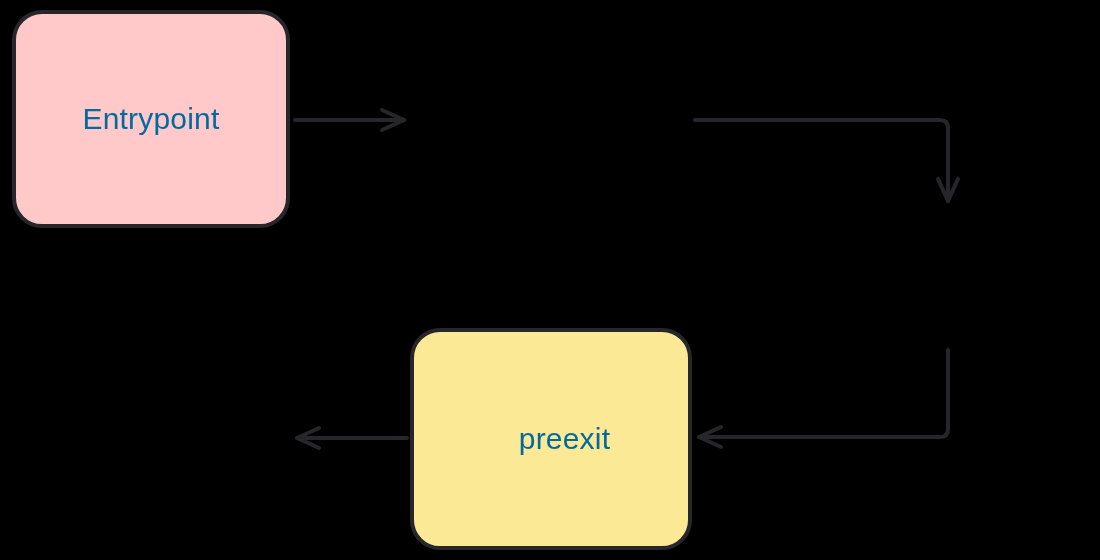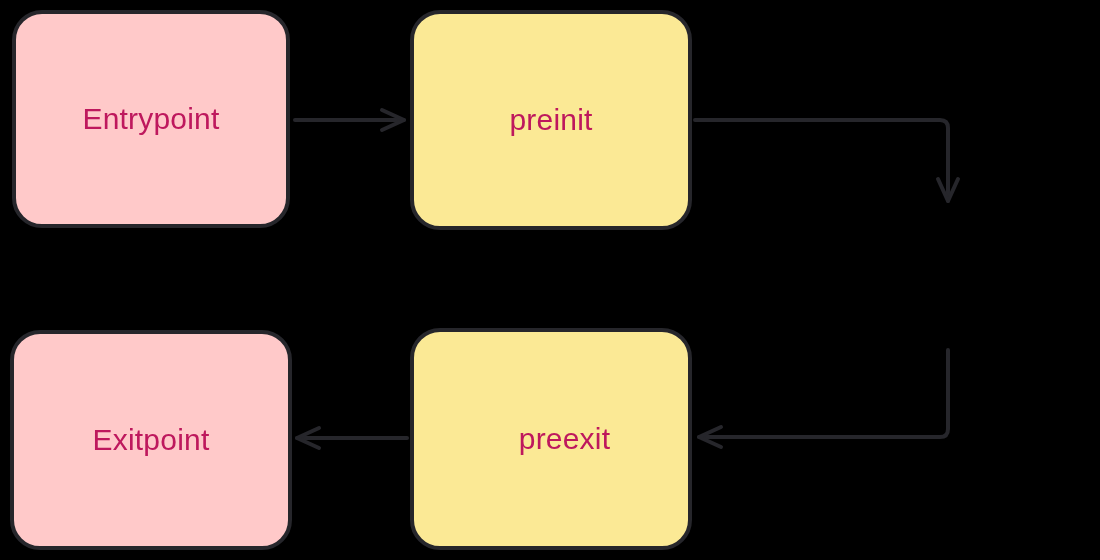--- a/index.html
+++ b/index.html
@@ -31,21 +31,21 @@
     stroke-linejoin: round;
   }
   .node {
     position: absolute;
     box-sizing: border-box;
     border: 4.5px solid #26262b;
     border-radius: 30px;
     display: flex;
     align-items: center;
     justify-content: center;
-    color: #be185d;
+    color: #0369a1;
     font-size: 30px;
     font-weight: 500;
     letter-spacing: 0.2px;
     text-align: center;
   }
   .node-entrypoint { left: 12px;  top: 10px;  width: 278px; height: 218px; }
   .node-preinit    { left: 410px; top: 10px;  width: 282px; height: 220px; }
   .node-ourgocode  { left: 812px; top: 208px; width: 276px; height: 140px; }
   .node-preexit    { left: 410px; top: 328px; width: 282px; height: 222px; padding-left: 27px; }
   .node-exitpoint  { left: 10px;  top: 330px; width: 282px; height: 220px; }
@@ -68,26 +68,20 @@
 
     <path class="edge" d="M 948 350 L 948 429 Q 948 437 940 437 L 699 437" marker-end="url(#arrowhead)"></path>
 
     <path class="edge" d="M 407 438 L 297 438" marker-end="url(#arrowhead)"></path>
   </svg>
 
   <div class="node node-entrypoint" style="background-color: rgb(255, 201, 201);">
     <span>Entrypoint</span>
   </div>
 
-  <div class="node node-preinit" style="background-color: rgb(251, 233, 149);">
-    <span>preinit</span>
-  </div>
 
 
   <div class="node node-preexit" style="background-color: rgb(251, 233, 149);">
     <span>preexit</span>
   </div>
 
-  <div class="node node-exitpoint" style="background-color: rgb(255, 201, 201);">
-    <span>Exitpoint</span>
-  </div>
 
 </div>
 
 </body></html>

